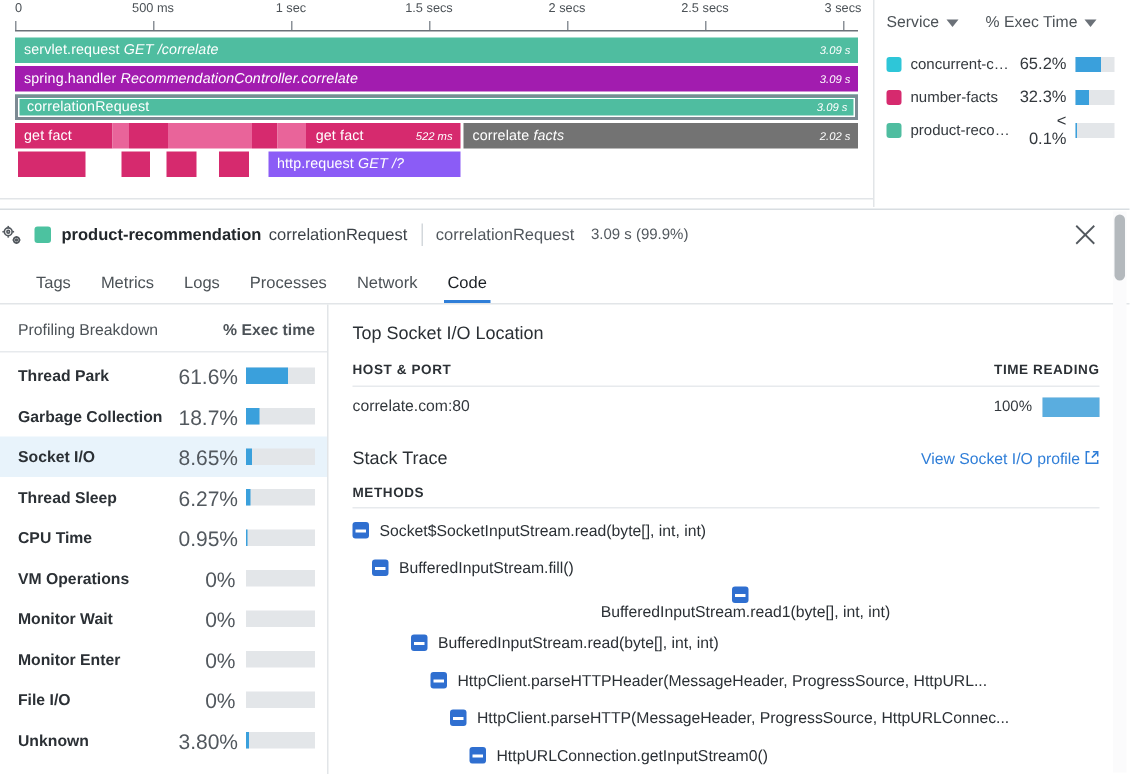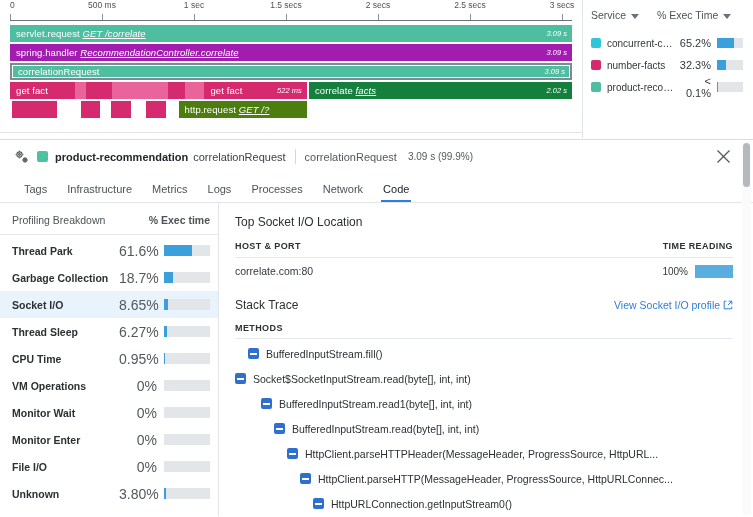--- a/index.html
+++ b/index.html
@@ -80,21 +80,21 @@
     box-sizing: border-box;
     overflow: hidden;
   }
   .sbar .sname {
     font-size: 9.5px;
     color: #ffffff;
     padding-left: 6px;
     white-space: nowrap;
     letter-spacing: 0.1px;
   }
-  .sbar .sname i { font-style: italic; text-decoration: underline; }
+  .sbar .sname i { font-style: italic; }
   .sbar .sdur {
     position: absolute;
     right: 5px;
     font-size: 7.5px;
     color: #ffffff;
     white-space: nowrap;
     font-style: italic;
   }
   .sbar.selected {
     border: 2px solid #7c8a93;
@@ -184,21 +184,21 @@
     width: 753px; height: 378px;
     background: #ffffff;
     border-top: 1px solid #d8dde1;
     box-sizing: border-box;
   }
   .dt-header {
     position: relative;
     height: 33px;
     display: flex;
     align-items: center;
-    padding: 0 14px;
+    padding: 0 0;
     box-sizing: border-box;
   }
   .cogs-icon { width: 16px; height: 14px; flex: none; margin-right: 7px; }
   .green-sq {
     width: 11px; height: 11px;
     background: #4cc2a0;
     border-radius: 2px;
     flex: none;
     margin-right: 7px;
   }
@@ -509,34 +509,34 @@
             <div class="chunk" style="left: 28.1%; width: 3%; background: rgb(214, 42, 110);"></div>
             <div class="chunk" style="left: 31.1%; width: 3.5%; background: rgb(233, 100, 154);"></div>
           </div>
         <div class="sbar" id="row4-firstlabel" style="left: 0%; width: 11.6%; background: transparent;">
           <span class="sname">get fact</span>
         </div>
         <div class="sbar" id="row4-label" style="left: 34.6%; width: 18.2%; background: rgb(214, 42, 110);">
           <span class="sname">get fact</span>
           <span class="sdur">522 ms</span>
         </div>
-        <div class="sbar" id="row4-correlate" style="left: 53.2%; width: 46.8%; background: #15803d;">
+        <div class="sbar" id="row4-correlate" style="left: 53.2%; width: 46.8%; background: #737373;">
           <span class="sname"><span>correlate</span> <i>facts</i></span>
           <span class="sdur">2.02 s</span>
         </div>
       </div>
 
       <div class="srow">
         <div id="row5-blocks">
             <div class="chunk" style="left: 0.3%; width: 8.1%; background: rgb(214, 42, 110);"></div>
             <div class="chunk" style="left: 12.7%; width: 3.3%; background: rgb(214, 42, 110);"></div>
             <div class="chunk" style="left: 18%; width: 3.5%; background: rgb(214, 42, 110);"></div>
             <div class="chunk" style="left: 24.2%; width: 3.5%; background: rgb(214, 42, 110);"></div>
           </div>
-        <div class="sbar" id="row5-label" style="left: 30%; width: 22.8%; background: #4d7c0f;">
+        <div class="sbar" id="row5-label" style="left: 30%; width: 22.8%; background: #8b5cf6;">
           <span class="sname"><span>http.request</span> <i>GET /?</i></span>
         </div>
       </div>
     </div>
     <div class="panel-divider-h"></div>
   </div>
 
   <div class="svc-pane">
     <div class="svc-head">
       <div class="h1"><span>Service</span><span class="caret"></span></div>
@@ -599,21 +599,20 @@
     <span class="dt-op2">correlationRequest</span>
     <span class="dt-dur">3.09 s (99.9%)</span>
     <svg class="close-btn" viewBox="0 0 15 15">
       <line x1="1.5" y1="1.5" x2="13.5" y2="13.5" stroke="#52585e" stroke-width="1.2"></line>
       <line x1="13.5" y1="1.5" x2="1.5" y2="13.5" stroke="#52585e" stroke-width="1.2"></line>
     </svg>
   </div>
 
   <div class="tabs" id="tabs">
       <div class="tab">Tags</div>
-      <div class="tab">Infrastructure</div>
       <div class="tab">Metrics</div>
       <div class="tab">Logs</div>
       <div class="tab">Processes</div>
       <div class="tab">Network</div>
       <div class="tab active">Code</div>
     </div>
 
   <div class="dt-body">
 
     <div class="prof">
@@ -716,29 +715,29 @@
           <svg width="10" height="10" viewBox="0 0 10 10" style="vertical-align:-1px">
             <path d="M3.4 1.2 H1.2 V8.8 H8.8 V6.6" fill="none" stroke="#2f7ed8" stroke-width="1"></path>
             <path d="M5.6 1.2 H8.8 V4.4" fill="none" stroke="#2f7ed8" stroke-width="1"></path>
             <line x1="8.6" y1="1.4" x2="4.9" y2="5.1" stroke="#2f7ed8" stroke-width="1"></line>
           </svg>
         </div>
       </div>
 
       <div class="methods-lbl">METHODS</div>
       <div class="trace" id="trace-nodes">
+          <div class="tnode" style="padding-left: 0px;">
+            <div class="tgl"></div>
+            <div class="tlabel2">Socket$SocketInputStream.read(byte[], int, int)</div>
+          </div>
           <div class="tnode" style="padding-left: 13px;">
             <div class="tgl"></div>
             <div class="tlabel2">BufferedInputStream.fill()</div>
           </div>
-          <div class="tnode" style="padding-left: 0px;">
-            <div class="tgl"></div>
-            <div class="tlabel2">Socket$SocketInputStream.read(byte[], int, int)</div>
-          </div>
-          <div class="tnode" style="padding-left: 26px;">
+          <div class="tnode" style="padding-left: 26px; flex-direction: column;">
             <div class="tgl"></div>
             <div class="tlabel2">BufferedInputStream.read1(byte[], int, int)</div>
           </div>
           <div class="tnode" style="padding-left: 39px;">
             <div class="tgl"></div>
             <div class="tlabel2">BufferedInputStream.read(byte[], int, int)</div>
           </div>
           <div class="tnode" style="padding-left: 52px;">
             <div class="tgl"></div>
             <div class="tlabel2">HttpClient.parseHTTPHeader(MessageHeader, ProgressSource, HttpURL...</div>

